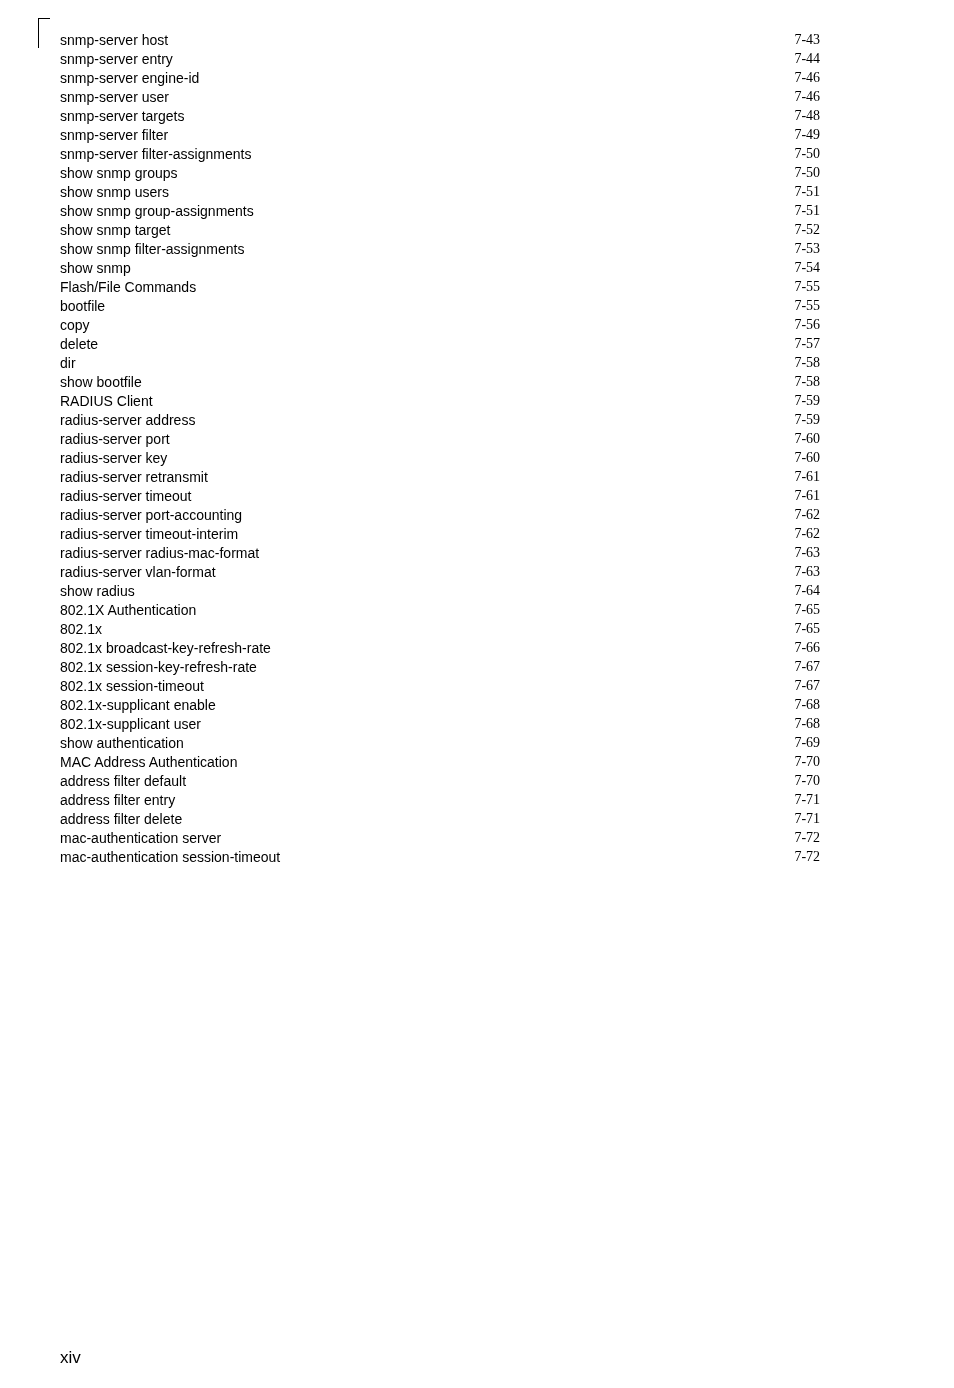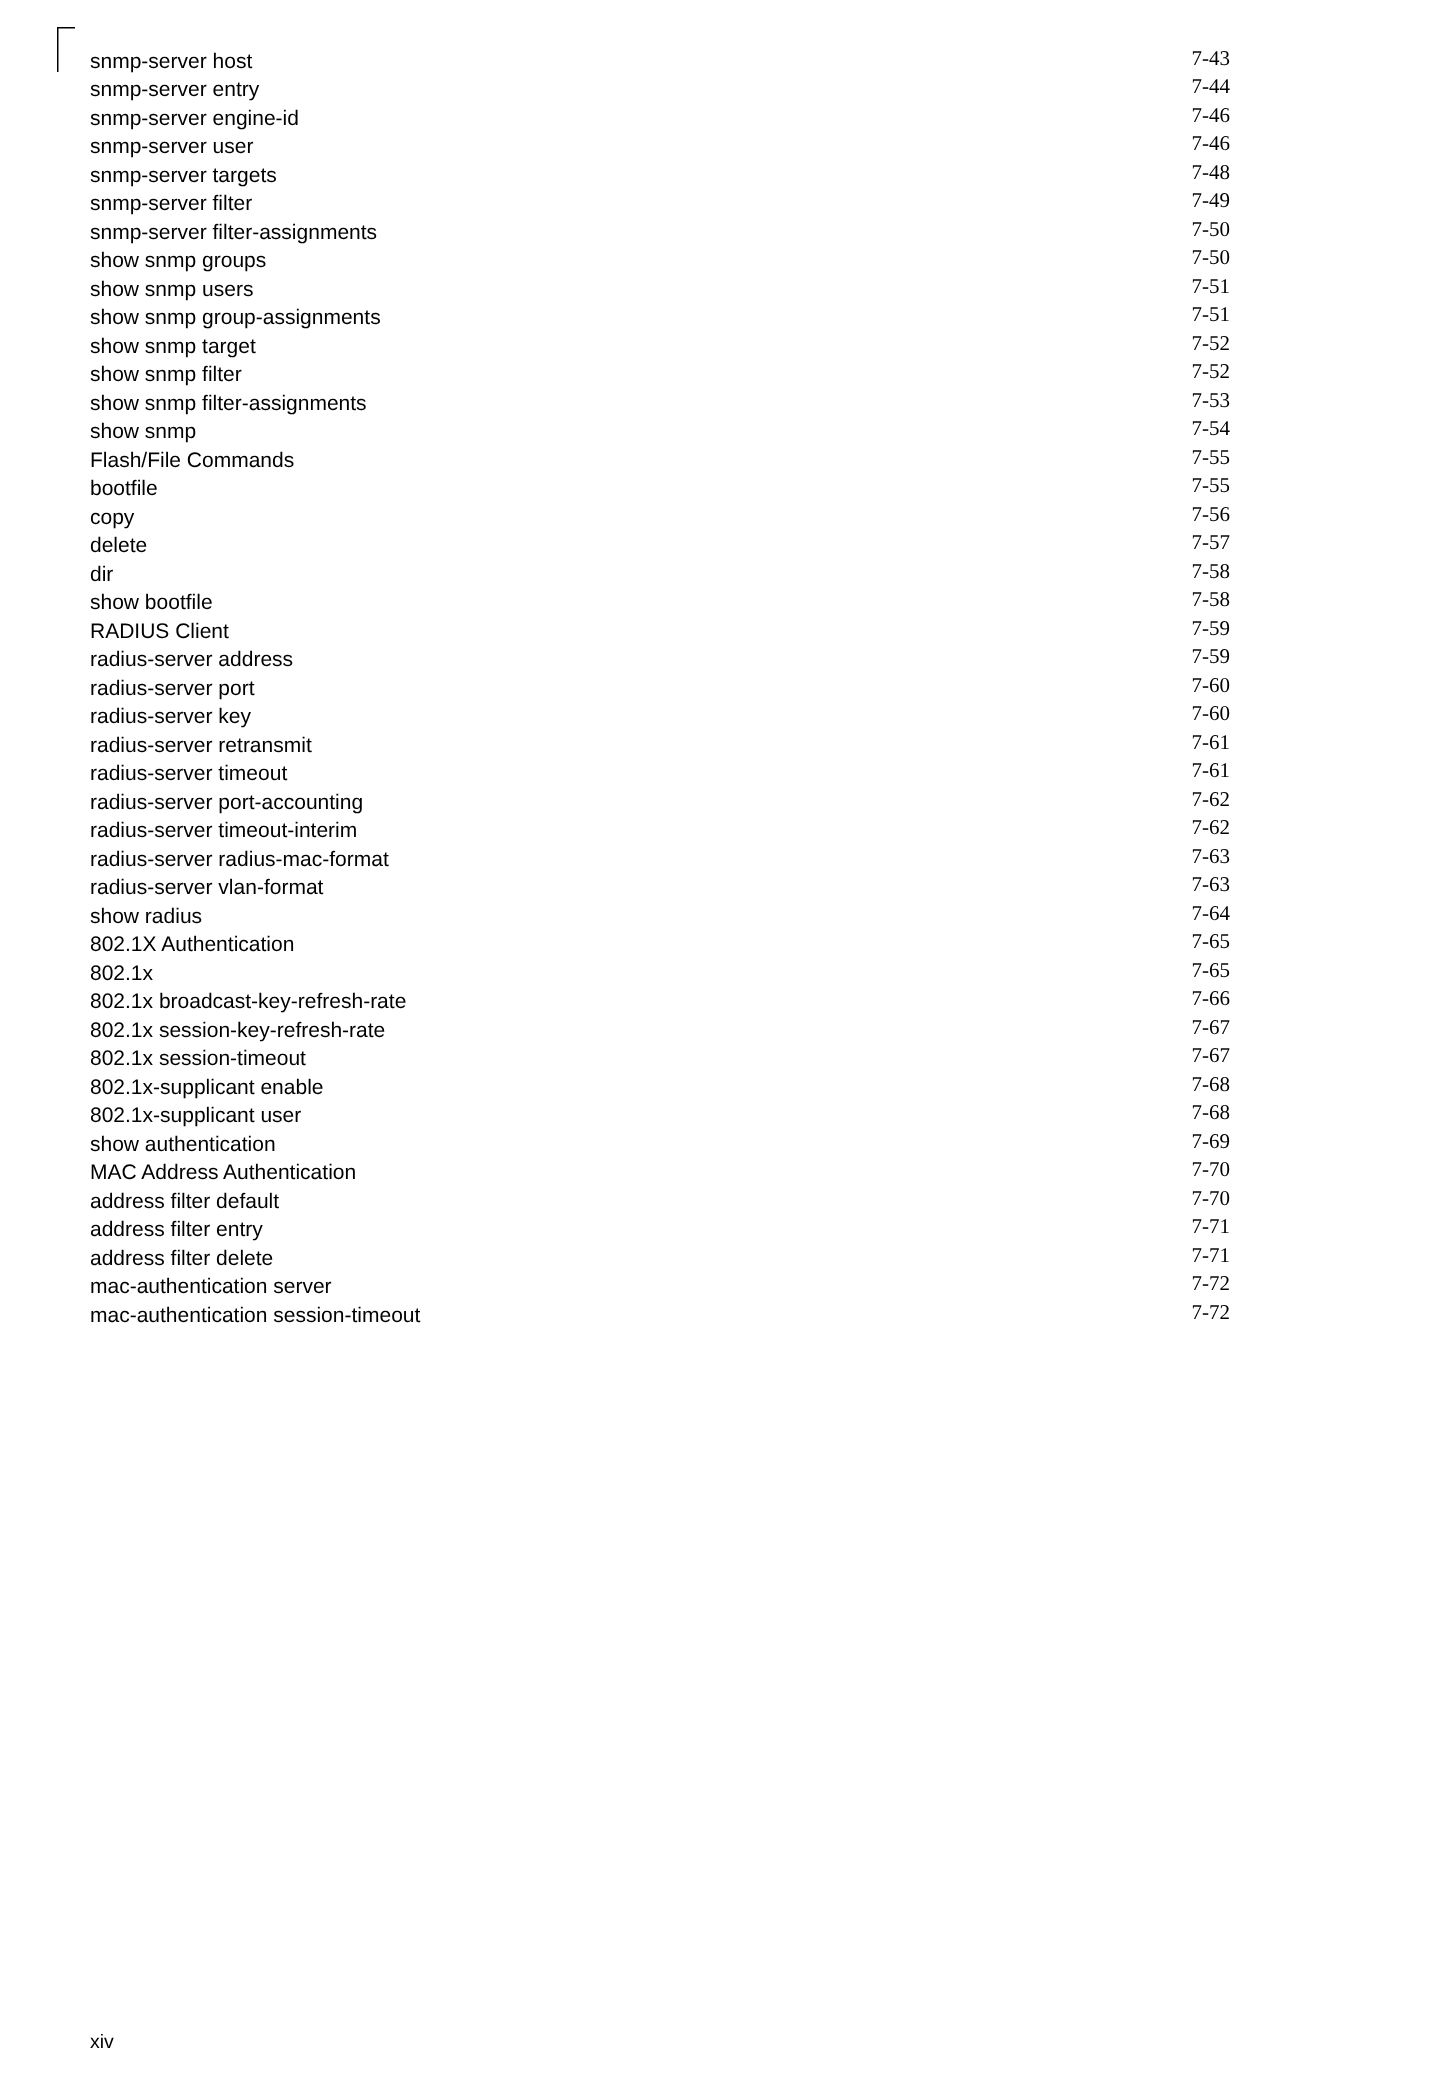--- a/index.html
+++ b/index.html
@@ -57,21 +57,21 @@
     }
 
     .sub-entry {
       padding-left: 20px;
     }
 
     .footer {
       position: fixed;
       bottom: 20px;
       left: 60px;
-      font-size: 13px;
+      font-size: 17px;
       color: #000;
     }
   </style>
 </head>
 <body>
 
 <div class="page-border"></div>
 
 <table class="toc-table">
   <tbody id="toc-body">
@@ -113,24 +113,20 @@
       </tr>
       <tr>
         <td class="entry sub-entry">show snmp group-assignments</td>
         <td class="page">7-51</td>
       </tr>
       <tr>
         <td class="entry sub-entry">show snmp target</td>
         <td class="page">7-52</td>
       </tr>
       <tr>
-        <td class="entry sub-entry">show snmp filter</td>
-        <td class="page">7-52</td>
-      </tr>
-      <tr>
         <td class="entry sub-entry">show snmp filter-assignments</td>
         <td class="page">7-53</td>
       </tr>
       <tr>
         <td class="entry sub-entry">show snmp</td>
         <td class="page">7-54</td>
       </tr>
       <tr>
         <td class="entry section-header">Flash/File Commands</td>
         <td class="page">7-55</td>

